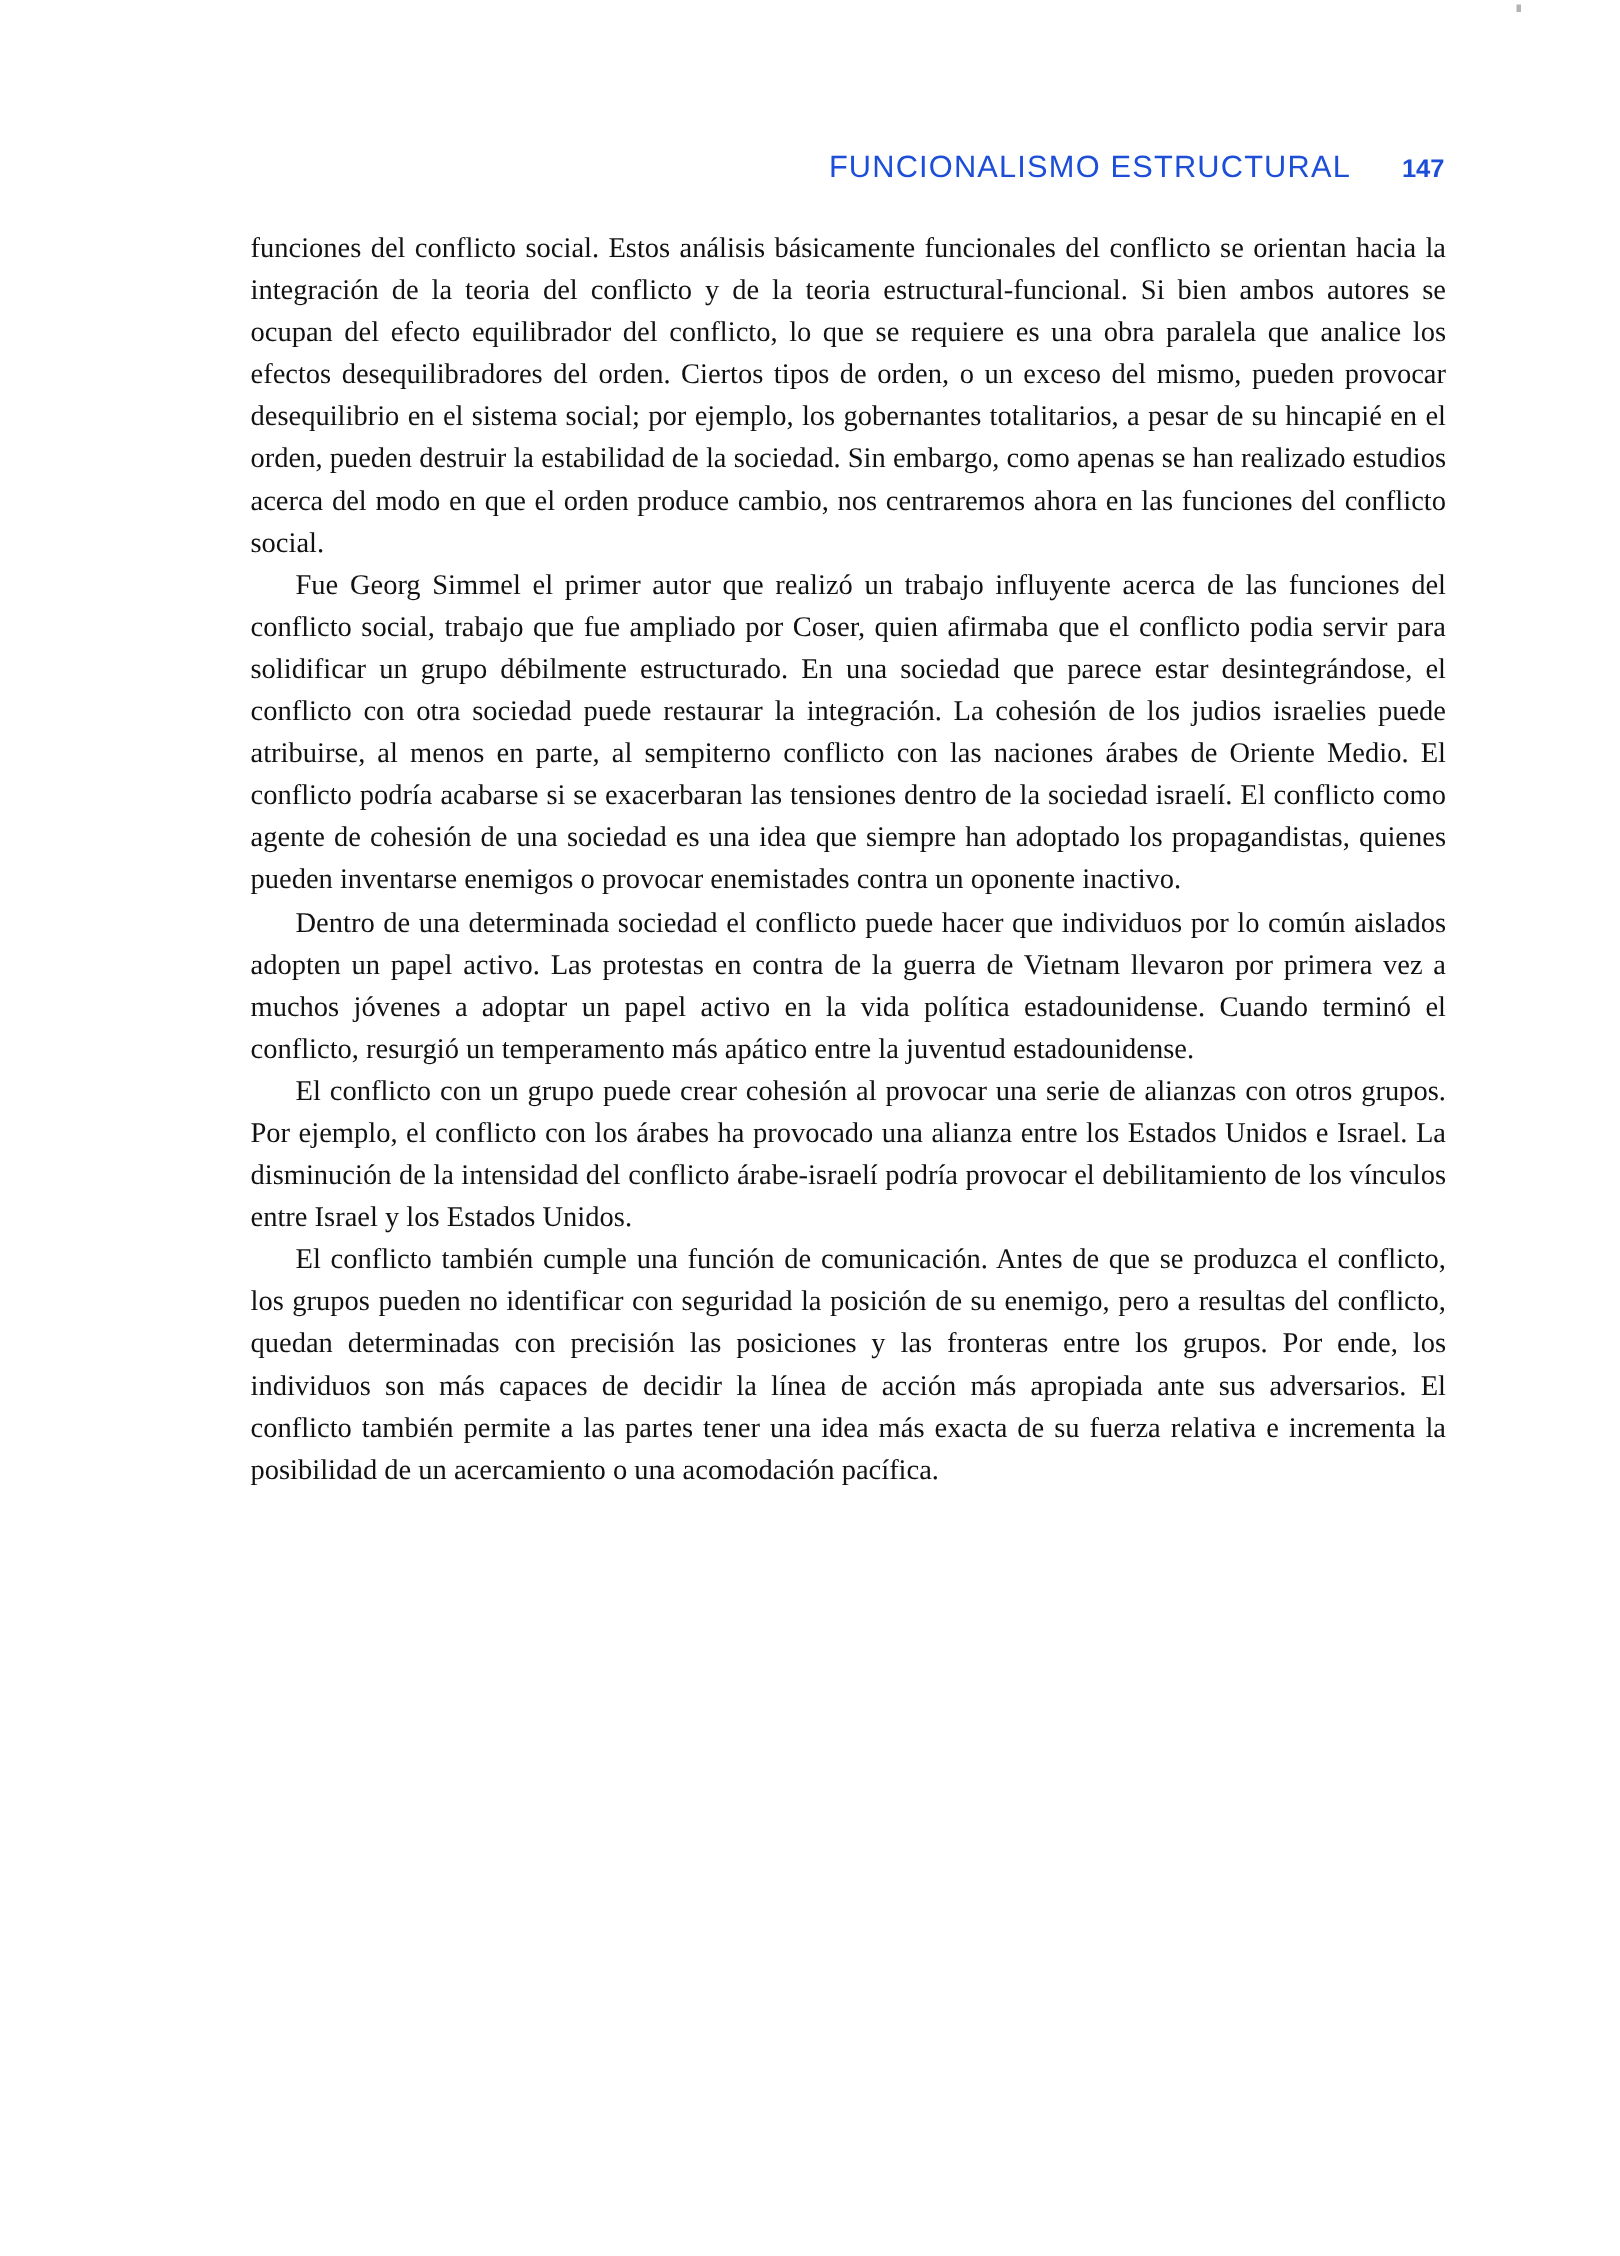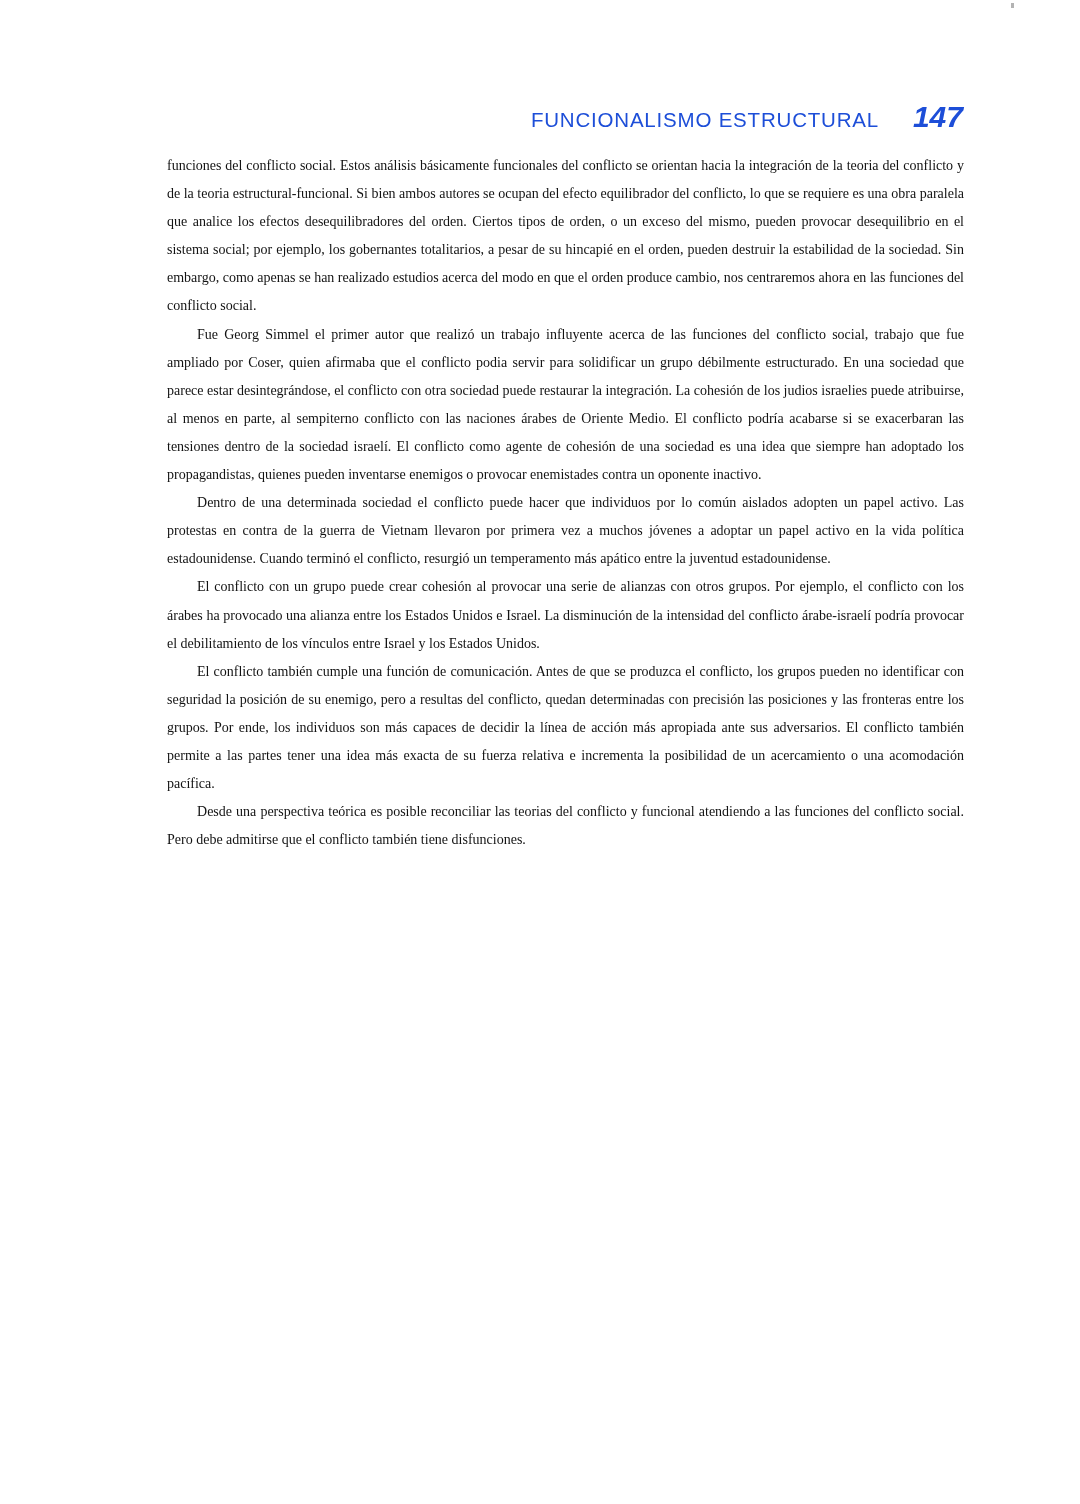--- a/index.html
+++ b/index.html
@@ -42,31 +42,30 @@
     font-size: 20.5px;
     letter-spacing: .8px;
     color: #1d4ed8;
     white-space: nowrap;
   }
   .running-head .rh-title {
     font-weight: 400;
   }
   .running-head .rh-folio {
     font-weight: 700;
-    font-size: 30px;
+    font-size: 17px;
     letter-spacing: 0;
     margin-left: 34px;
-    font-style: italic;
   }
   .textblock {
     position: absolute;
     left: 167px;
     top: 152px;
     width: 797px;
-    font-size: 14px;
+    font-size: 19px;
     line-height: 28.1px;
     text-align: justify;
     text-justify: inter-word;
     color: #121212;
     -webkit-font-smoothing: none;
   }
   .textblock p {
     margin: 0;
     text-indent: 30px;
     hyphens: manual;
@@ -90,16 +89,15 @@
     <span class="rh-title">FUNCIONALISMO ESTRUCTURAL</span>
     <span class="rh-folio">147</span>
   </div>
 
   <div class="textblock">
     <p class="no-indent">funciones del conflicto social. Estos análisis básicamente funcionales del conflicto se orientan hacia la integración de la teoria del conflicto y de la teoria estructural-funcional. Si bien ambos autores se ocupan del efecto equilibrador del conflicto, lo que se requiere es una obra paralela que analice los efectos desequilibradores del orden. Ciertos tipos de orden, o un exceso del mismo, pueden provocar desequilibrio en el sistema social; por ejemplo, los gobernantes totalitarios, a pesar de su hincapié en el orden, pueden destruir la estabilidad de la sociedad. Sin embargo, como apenas se han realizado estudios acerca del modo en que el orden produce cambio, nos centraremos ahora en las funciones del conflicto social.</p>
     <p>Fue Georg Simmel el primer autor que realizó un trabajo influyente acerca de las funciones del conflicto social, trabajo que fue ampliado por Coser, quien afirmaba que el conflicto podia servir para solidificar un grupo débilmente estructurado. En una sociedad que parece estar desintegrándose, el conflicto con otra sociedad puede restaurar la integración. La cohesión de los judios israelies puede atribuirse, al menos en parte, al sempiterno conflicto con las naciones árabes de Oriente Medio. El conflicto podría acabarse si se exacerbaran las tensiones dentro de la sociedad israelí. El conflicto como agente de cohesión de una sociedad es una idea que siempre han adoptado los propagandistas, quienes pueden inventarse enemigos o provocar enemistades contra un oponente inactivo.</p>
     <p>Dentro de una determinada sociedad el conflicto puede hacer que individuos por lo común aislados adopten un papel activo. Las protestas en contra de la guerra de Vietnam llevaron por primera vez a muchos jóvenes a adoptar un papel activo en la vida política estadounidense. Cuando terminó el conflicto, resurgió un temperamento más apático entre la juventud estadounidense.</p>
     <p>El conflicto con un grupo puede crear cohesión al provocar una serie de alianzas con otros grupos. Por ejemplo, el conflicto con los árabes ha provocado una alianza entre los Estados Unidos e Israel. La disminución de la intensidad del conflicto árabe-israelí podría provocar el debilitamiento de los vínculos entre Israel y los Estados Unidos.</p>
     <p>El conflicto también cumple una función de comunicación. Antes de que se produzca el conflicto, los grupos pueden no identificar con seguridad la posición de su enemigo, pero a resultas del conflicto, quedan determinadas con precisión las posiciones y las fronteras entre los grupos. Por ende, los individuos son más capaces de decidir la línea de acción más apropiada ante sus adversarios. El conflicto también permite a las partes tener una idea más exacta de su fuerza relativa e incrementa la posibilidad de un acercamiento o una acomodación pacífica.</p>
-    <p>Desde una perspectiva teórica es posible reconciliar las teorias del conflicto y funcional atendiendo a las funciones del conflicto social. Pero debe admitirse que el conflicto también tiene disfunciones.</p>
   </div>
 
 </div>
 
 </body></html>

